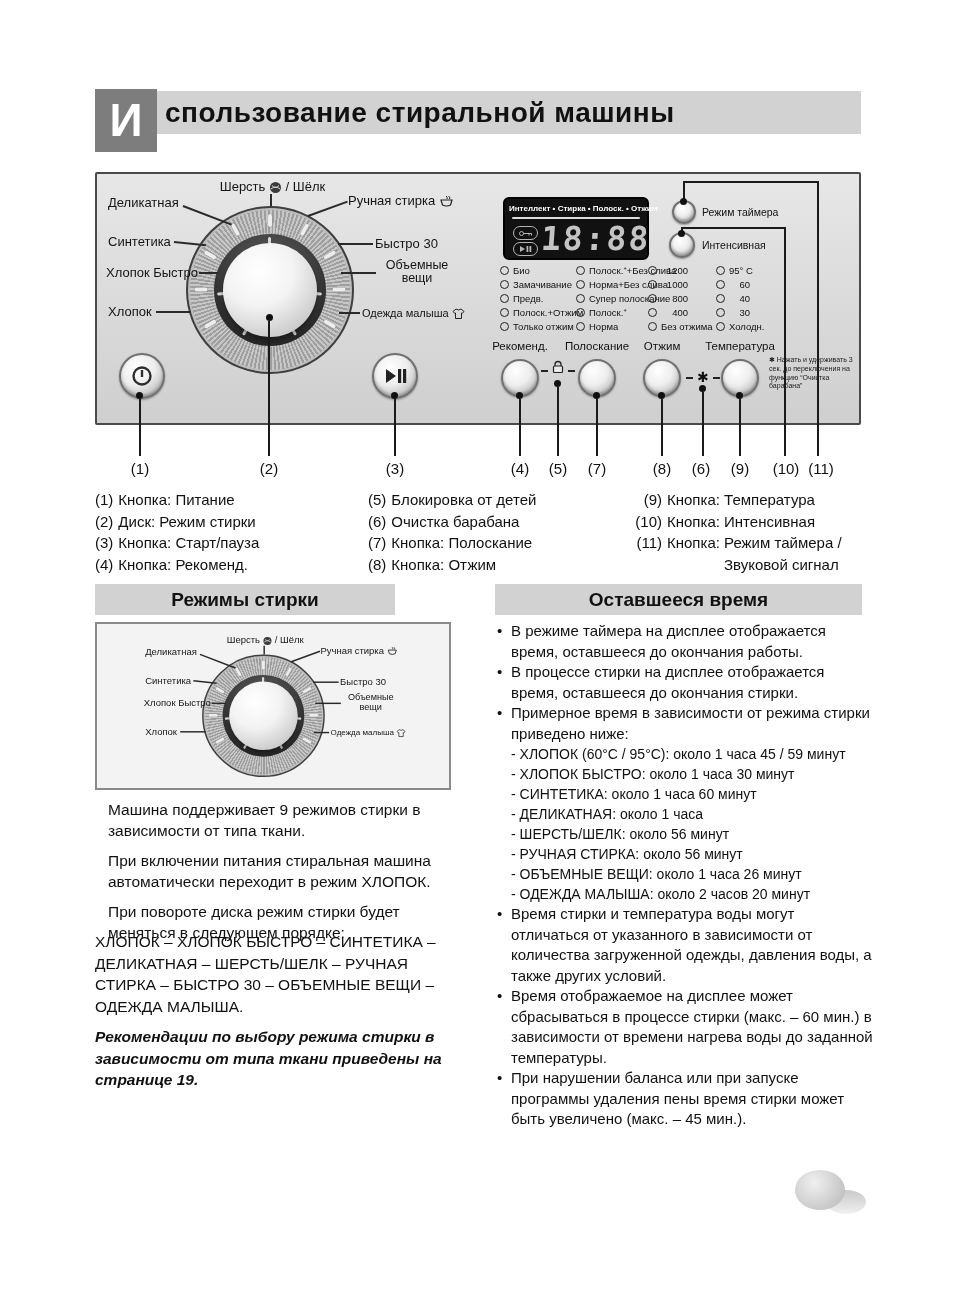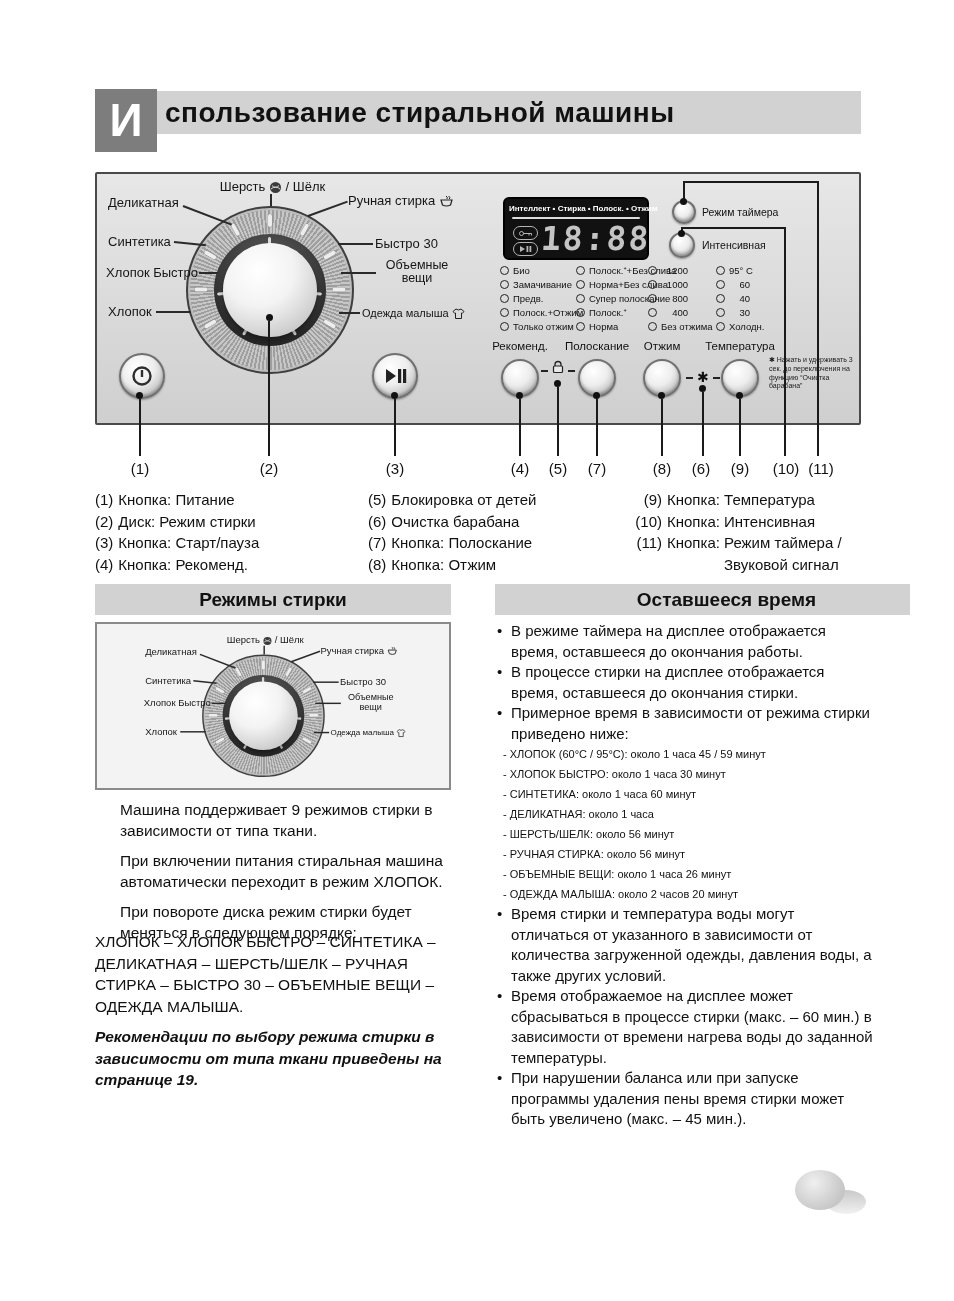--- a/index.html
+++ b/index.html
@@ -63,29 +63,29 @@
   .leg-num{margin-right:5px;}
   .leg3 .leg-num{display:inline-block;min-width:36px;text-align:right;}
   .leg-cont{padding-left:57px;}
   
   .sec-h{position:absolute;top:584px;height:31px;background:#d2d2d2;font-weight:bold;font-size:19px;
        text-align:center;line-height:31px;}
   .figure{position:absolute;left:95px;top:622px;width:356px;height:168px;box-sizing:border-box;
        border:2px solid #8a8a8a;background:#f3f3f3;}
   
   .modes-text{position:absolute;left:104px;top:799px;width:354px;font-size:15.5px;line-height:21px;}
-  .modes-text p{margin:0 0 9px 16px;}
+  .modes-text p{margin:0 0 9px 4px;}
   .seq{position:absolute;left:95px;top:931px;width:374px;font-size:15.5px;line-height:21.5px;}
   .note-it{position:absolute;left:95px;top:1026px;width:374px;font-size:15.5px;line-height:21.5px;
        font-weight:bold;font-style:italic;}
   .bullets{position:absolute;left:497px;top:621px;width:378px;}
   .bullet{display:flex;}
   .b-mark{width:14px;font-size:15px;line-height:20.5px;}
   .b-text{flex:1;font-size:15px;line-height:20.5px;}
-  .subs{margin-left:6px;font-size:11px;line-height:20px;}
+  .subs{margin-left:14px;font-size:14px;line-height:20px;}
   
   .ell-shadow{position:absolute;left:826px;top:1190px;width:40px;height:24px;border-radius:50%;
        background:linear-gradient(180deg,#c9c9c9,#f1f1f1);}
   .ell-main{position:absolute;left:795px;top:1170px;width:50px;height:40px;border-radius:50%;
        background:radial-gradient(circle at 38% 32%,#f0f0f0,#cdcdcd 60%,#b8b8b8 100%);}
 </style>
 </head>
 <body>
 
 <div class="page">
@@ -385,22 +385,22 @@
     <div class="leg-row">
         <span class="leg-num">(11)</span>
         <span>Кнопка: Режим таймера /</span>
       </div>
     <div class="leg-row">
         <span class="leg-num"></span>
         <span class="leg-cont">Звуковой сигнал</span>
       </div>
   </div>
 
-  <div class="sec-h" style="left:95px;width:356px;">Режимы стирки</div>
-  <div class="sec-h" style="left:495px;width:367px;padding-left:48px;">Оставшееся время</div>
+  <div class="sec-h" style="left:95px;width:300px;">Режимы стирки</div>
+  <div class="sec-h" style="left:495px;width:367px;">Оставшееся время</div>
 
   <div class="figure">
     <div style="position:absolute;left:46px;top:10px;transform:scale(0.73);transform-origin:0 0;">
       <div class="dial-group">
         <div class="d-ring"></div>
         <div class="d-tick" style="transform:rotate(-120deg) translateY(-69px)"></div>
         <div class="d-tick" style="transform:rotate(-90deg) translateY(-69px)"></div>
         <div class="d-tick" style="transform:rotate(-60deg) translateY(-69px)"></div>
         <div class="d-tick" style="transform:rotate(-30deg) translateY(-69px)"></div>
         <div class="d-tick" style="transform:rotate(0deg) translateY(-69px)"></div>

